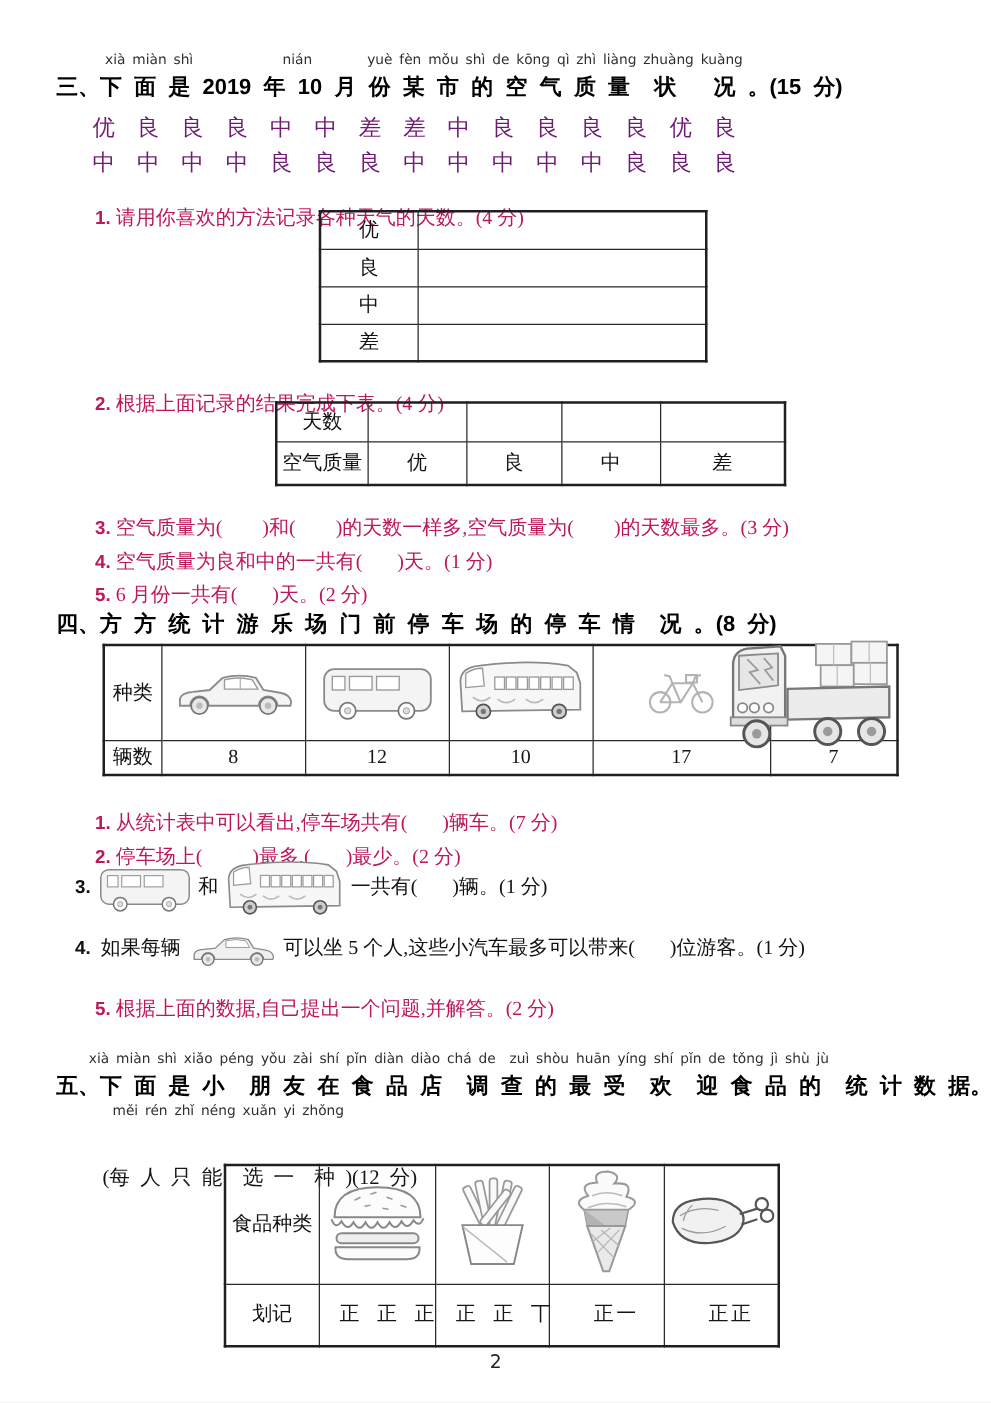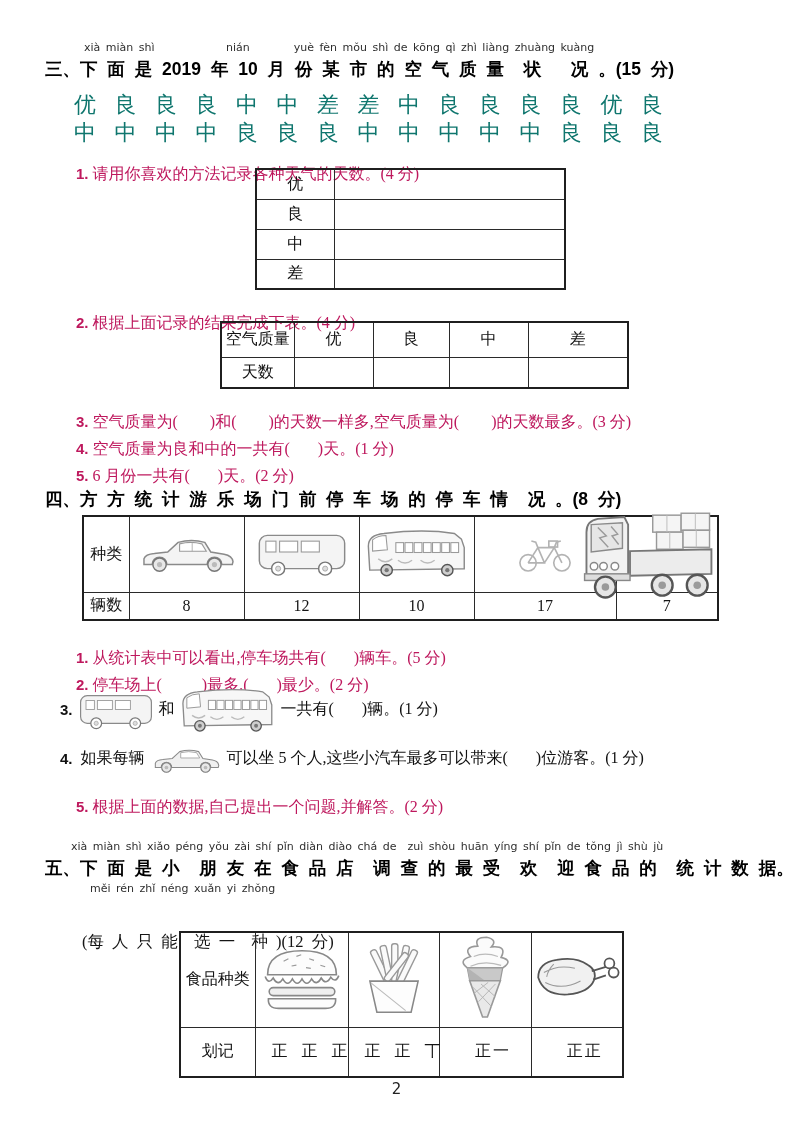--- a/index.html
+++ b/index.html
@@ -9,21 +9,21 @@
   }
   .abs{position:absolute;}
   .pinyin{
     font-family:"DejaVu Sans","Liberation Sans",sans-serif;
     font-size:11px;color:#2e2e2e;white-space:pre;word-spacing:2px;letter-spacing:0px;
   }
   .sec-title{
     font-size:17.5px;font-weight:bold;white-space:pre;word-spacing:5px;color:#000;
     font-family:Liberation Sans, sans-serif;
   }
-  .weather-row{font-size:22px;white-space:pre;word-spacing:13px;color:#0f766e;}
+  .weather-row{font-size:18px;white-space:pre;word-spacing:13px;color:#701a75;}
   .qline{font-size:16px;white-space:pre;color:#be185d;}
   .qnum{font-family:"Liberation Sans","DejaVu Sans",sans-serif;font-weight:bold;font-size:15px;}
   .qtext{margin-left:4px;}
   .qflex{display:flex;align-items:center;font-size:16px;white-space:pre;color:#111;}
   .qflex .qnum{margin-right:4px;}
   table{border-collapse:collapse;table-layout:fixed;}
   td{border:1px solid #2a2a2a;text-align:center;vertical-align:middle;font-size:16px;padding:0;overflow:visible;}
   .t-outer{border:2px solid #1f1f1f;}
   .lblcell{font-size:16px;color:#111;}
   .tallycell{font-size:16px;letter-spacing:2px;word-spacing:6px;white-space:pre;padding-left:16px;}
@@ -77,33 +77,33 @@
 
   <table class="abs t-outer" style="left:220px;top:321px;width:407px">
     <colgroup>
         <col style="width:73px">
         <col style="width:79px">
         <col style="width:76px">
         <col style="width:79px">
         <col style="width:100px">
       </colgroup>
     <tbody>
-        <tr style="height:35px">
+        <tr style="height:31px">
+      <td class="lblcell">天数</td>
+      <td></td>
+      <td></td>
+      <td></td>
+      <td></td>
+    </tr>
+    <tr style="height:35px">
       <td class="lblcell">空气质量</td>
       <td class="lblcell">优</td>
       <td class="lblcell">良</td>
       <td class="lblcell">中</td>
       <td class="lblcell">差</td>
-    </tr>
-    <tr style="height:31px">
-      <td class="lblcell">天数</td>
-      <td></td>
-      <td></td>
-      <td></td>
-      <td></td>
     </tr>
   </tbody>
     </table>
 
   <div class="abs qline" style="left:60px;top:394px">
     <b class="qnum">3.</b><span class="qtext">空气质量为(        )和(        )的天数一样多,空气质量为(        )的天数最多。(3 分)</span>
   </div>
   <div class="abs qline" style="left:60px;top:421px">
     <b class="qnum">4.</b><span class="qtext">空气质量为良和中的一共有(       )天。(1 分)</span>
   </div>
@@ -212,21 +212,21 @@
       <td>8</td>
       <td>12</td>
       <td>10</td>
       <td>17</td>
       <td>7</td>
     </tr>
   </tbody>
     </table>
 
   <div class="abs qline" style="left:60px;top:630px">
-    <b class="qnum">1.</b><span class="qtext">从统计表中可以看出,停车场共有(       )辆车。(5 分)</span>
+    <b class="qnum">1.</b><span class="qtext">从统计表中可以看出,停车场共有(       )辆车。(7 分)</span>
   </div>
   <div class="abs qline" style="left:60px;top:657px">
     <b class="qnum">2.</b><span class="qtext">停车场上(          )最多,(       )最少。(2 分)</span>
   </div>
 
   <div class="abs qflex" style="left:60px;top:682px;height:54px">
     <b class="qnum">3.</b>
     <svg viewBox="0 0 130 74" width="78" height="45">
       <rect x="6" y="14" width="118" height="46" rx="11" fill="#f4f4f4" stroke="#8a8a8a" stroke-width="2"></rect>
       <rect x="15" y="22" width="14" height="15" fill="#fff" stroke="#9a9a9a" stroke-width="1.5"></rect>

